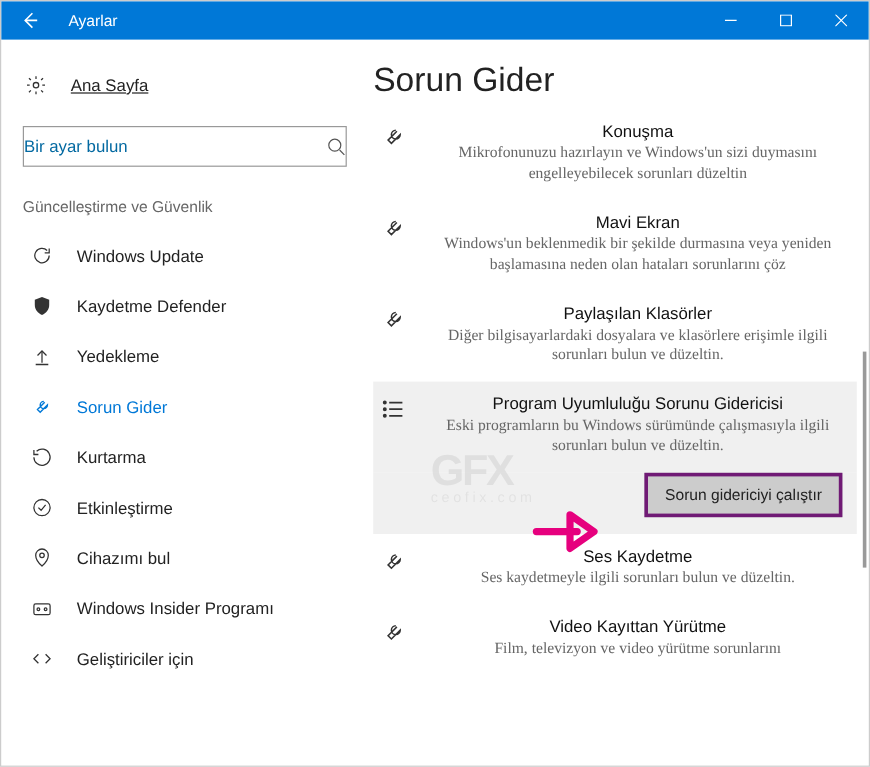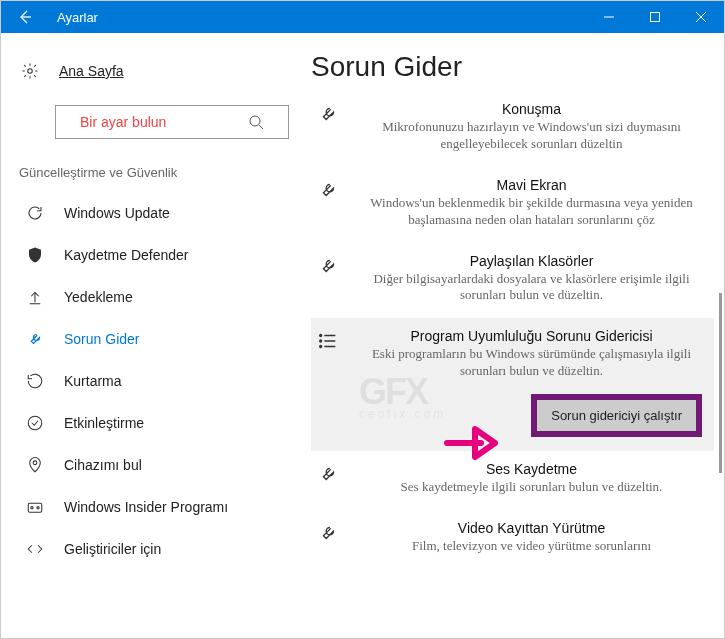--- a/index.html
+++ b/index.html
@@ -47,26 +47,25 @@
     height: 40px;
     margin-bottom: 14px;
   }
   .home-row .gear { width: 22px; display:flex; justify-content:center; }
   .home-row .label { font-size: 14px; margin-left: 18px; color:#222;text-decoration:underline; }
   .search {
     border: 1px solid #999;
     height: 34px;
     display: flex;
     align-items: center;
-    padding: 0 24px;
+    padding: 0 0;
     margin-bottom: 26px;
-    color: #ef4444;
+    color: #0369a1;
     font-size: 14px;
     justify-content: space-between;
-    margin-left: 36px;
   }
   .group-heading {
     font-size: 13px;
     color: #666;
     margin-bottom: 12px;
   }
   .nav-item {
     display: flex;
     align-items: center;
     height: 42px;
@@ -114,21 +113,21 @@
   .run-row {
     display:flex;
     justify-content:flex-end;
     align-items:center;
     padding: 0 12px 14px 0;
     background:#f0f0f0;
     position:relative;
   }
   .run-btn {
     background:#ccc;
-    border:6px solid #701a75;
+    border:3px solid #701a75;
     padding: 8px 14px;
     font-size: 13px;
     color:#222;
   }
   .arrow-annot {
     position:absolute;
     left: 440px;
     top: 420px;
     pointer-events:none;
   }

